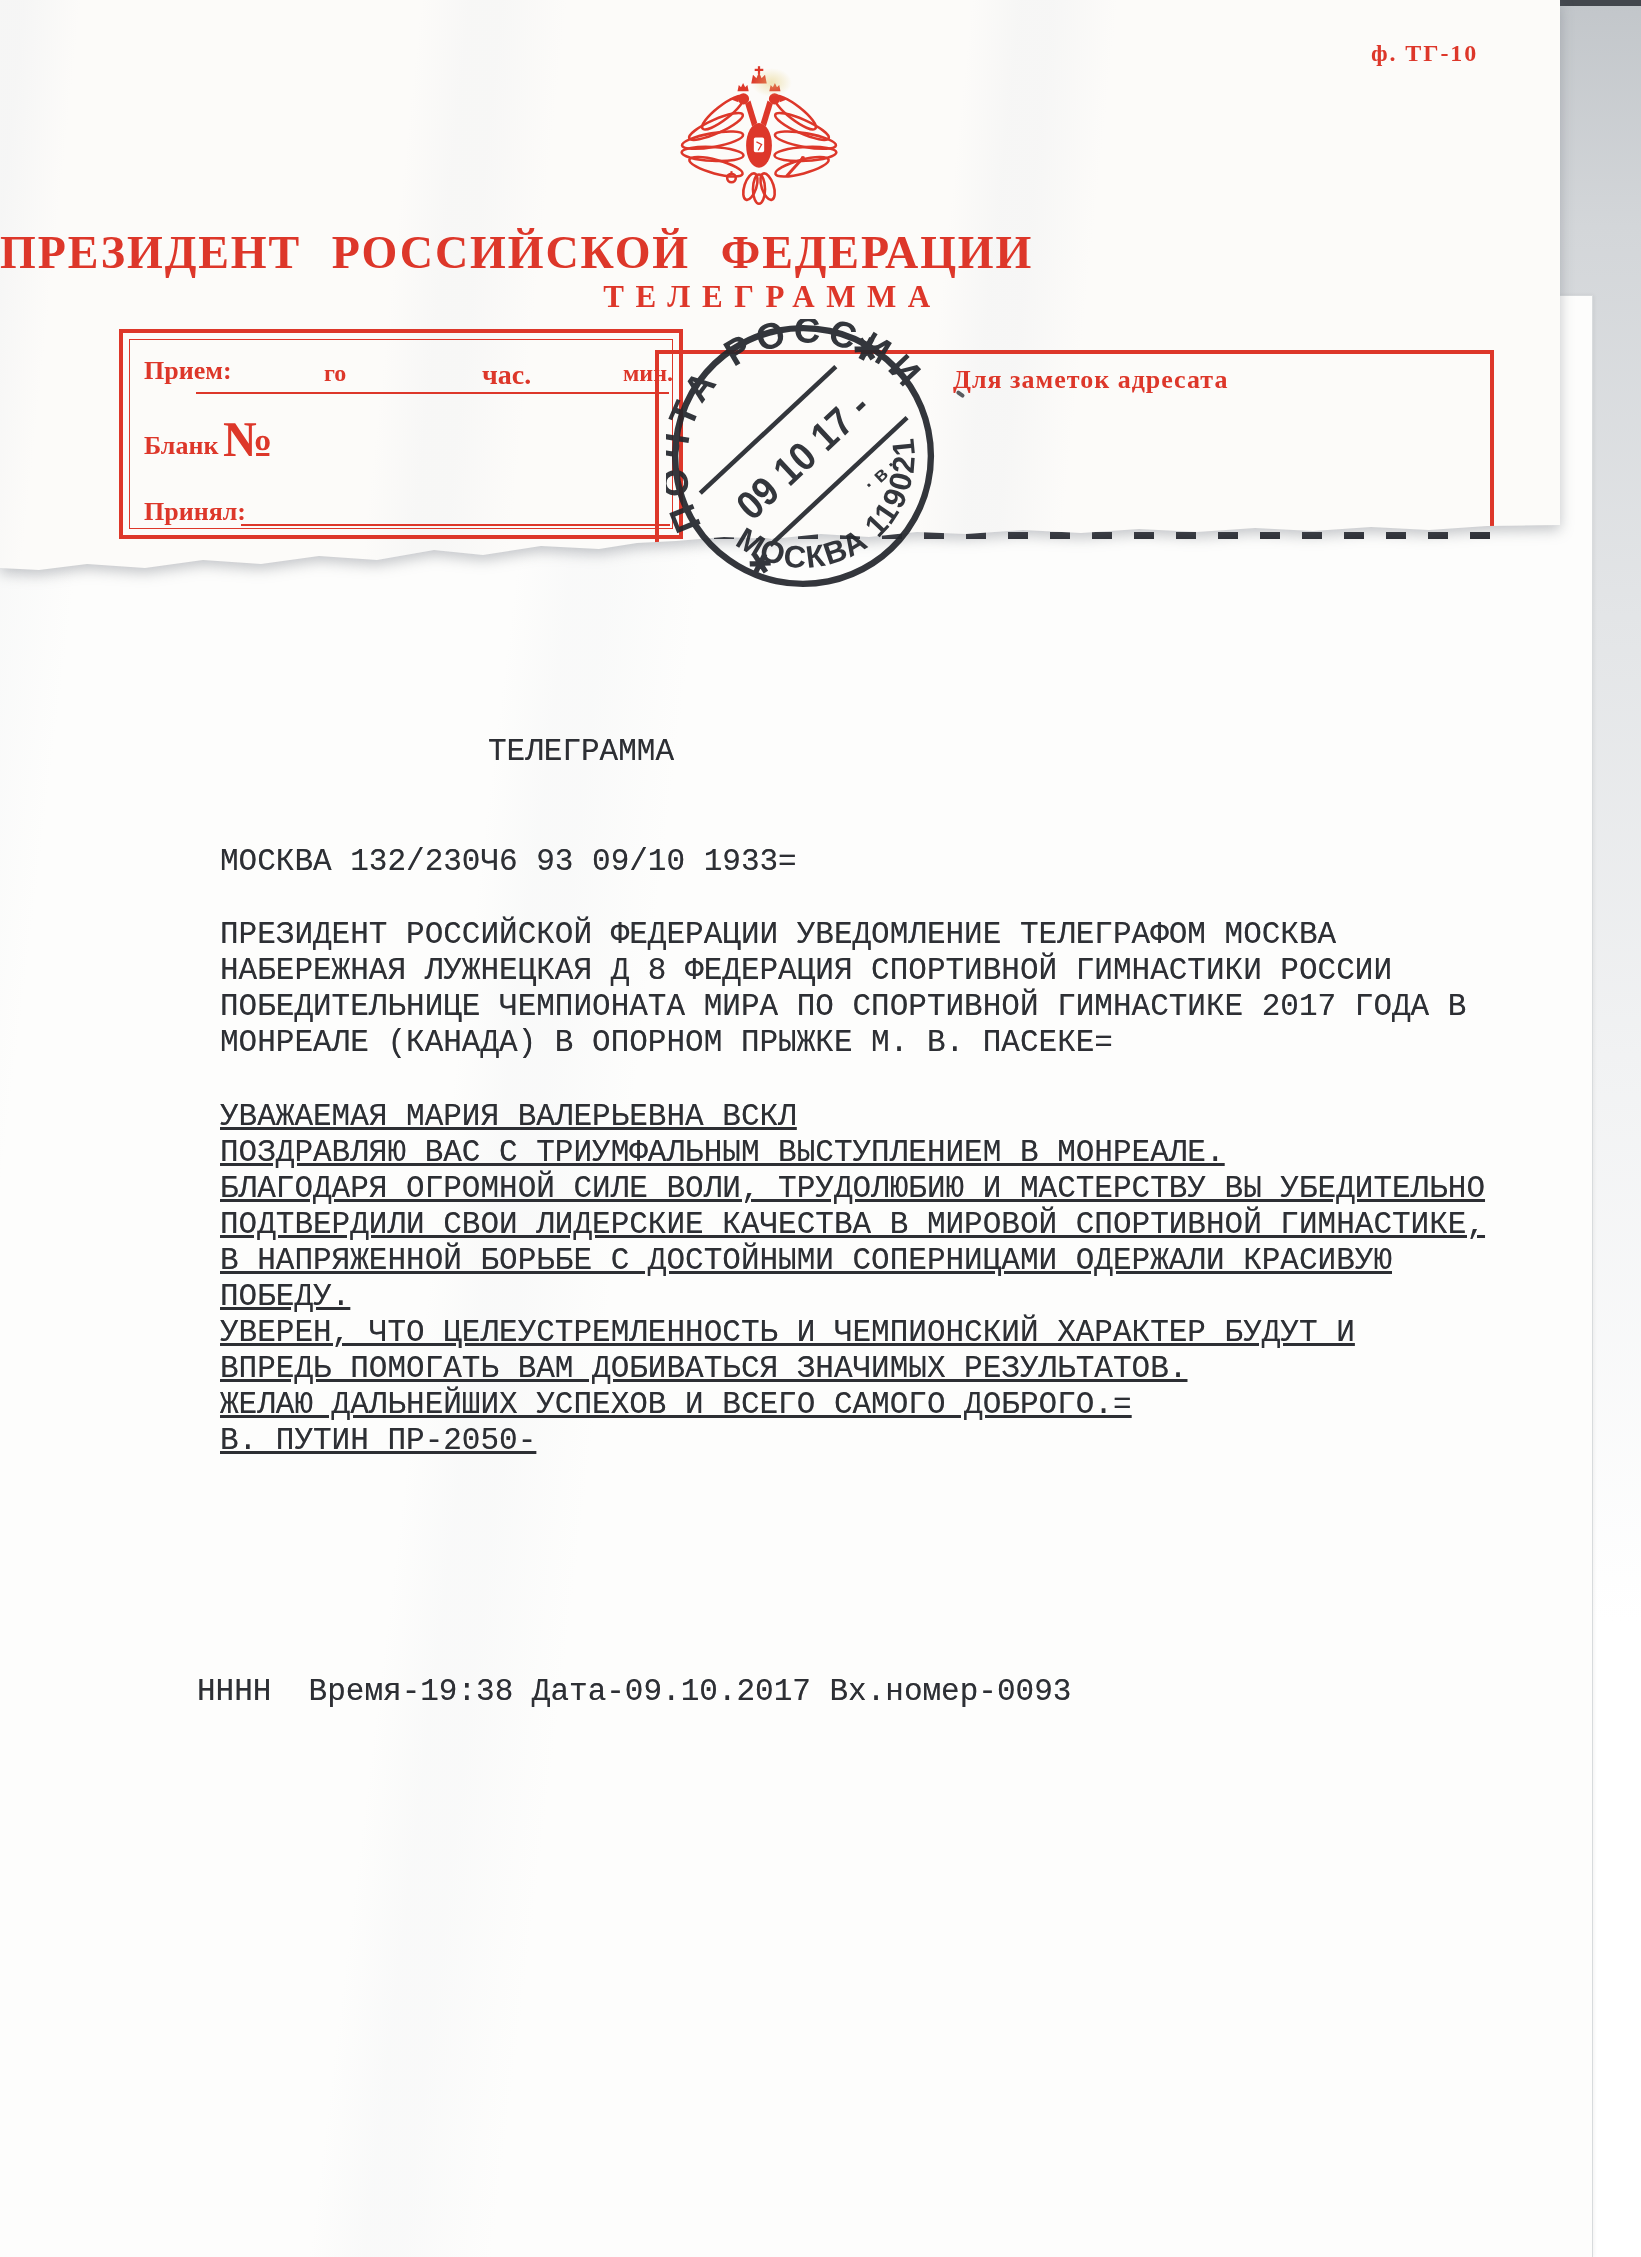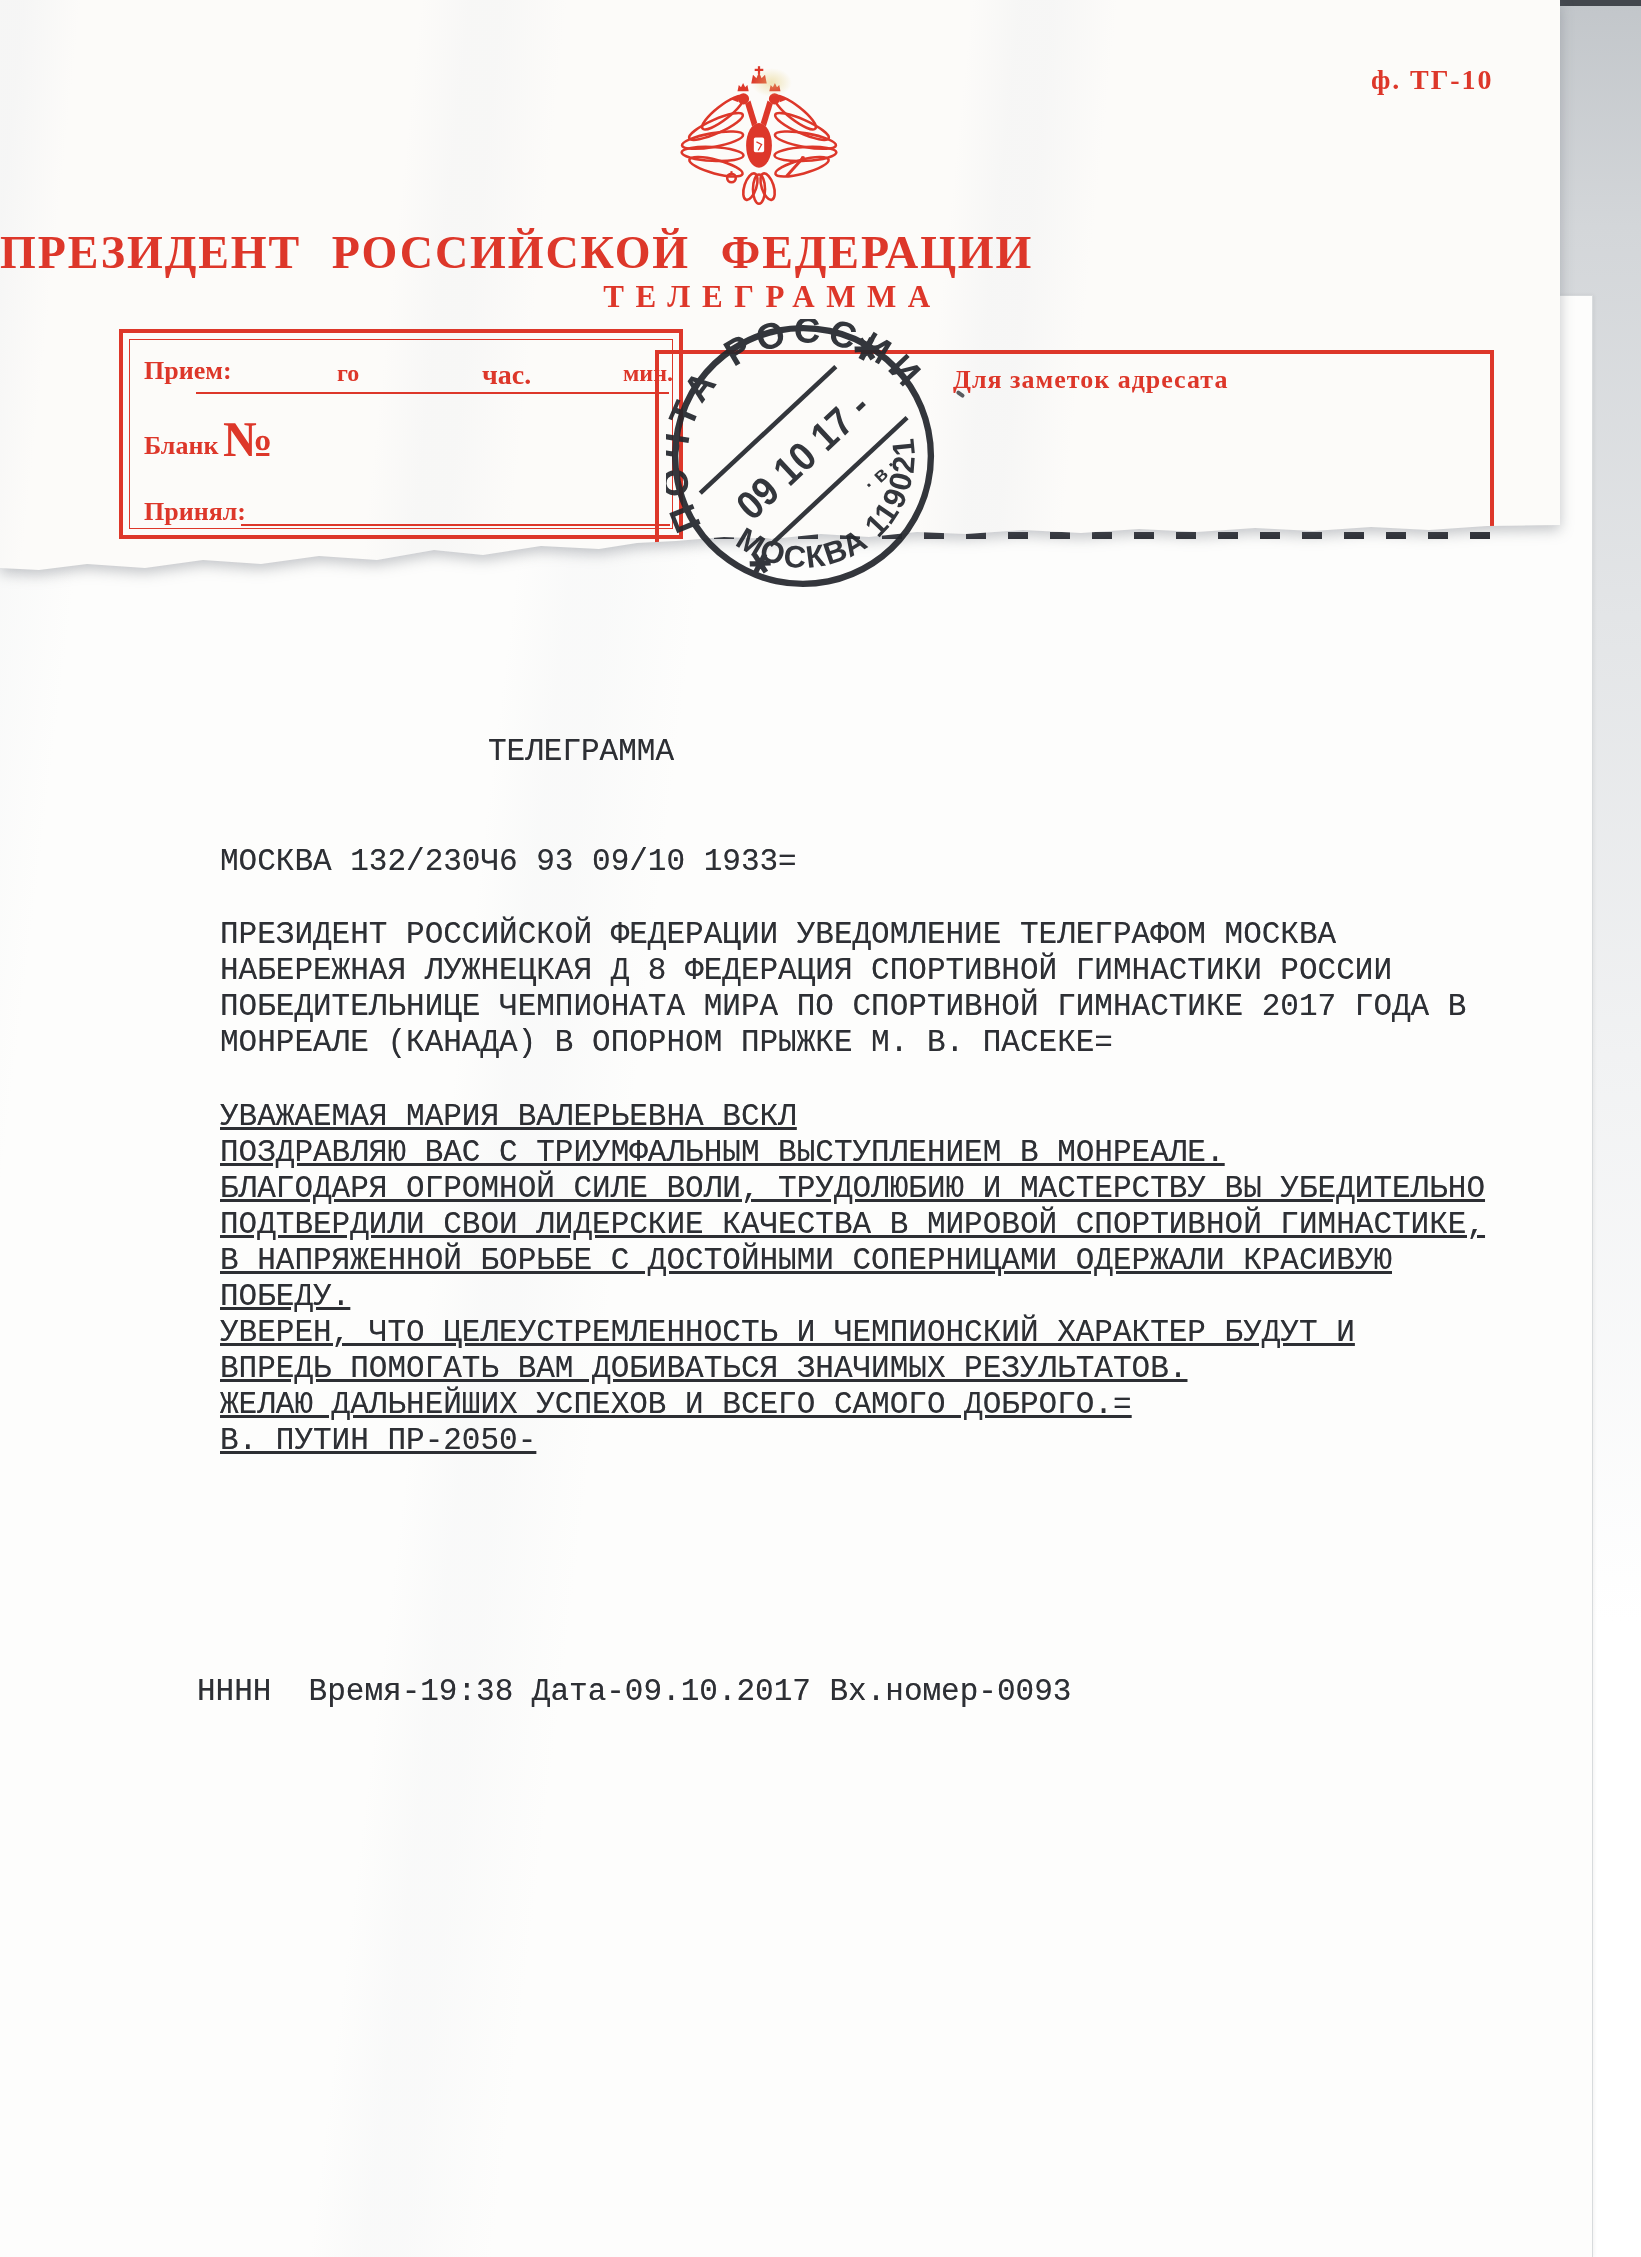--- a/index.html
+++ b/index.html
@@ -34,32 +34,32 @@
         rgba(226,229,233,.18) 29% 31%, rgba(255,255,255,0) 35% 60%,
         rgba(224,227,231,.20) 63% 65%, rgba(255,255,255,0) 69% 100%),
       #fcfbf9;
     clip-path:polygon(0px 0px,1560px 0px,1560px 525px,1487px 526px,1429px 530px,1371px 527px,
       1313px 531px,1255px 528px,1197px 532px,1139px 529px,1081px 533px,1023px 530px,966px 534px,
       917px 532px,869px 537px,821px 534px,772px 539px,724px 537px,676px 541px,637px 543px,
       599px 549px,541px 546px,483px 555px,434px 550px,377px 560px,319px 556px,261px 564px,
       203px 560px,145px 568px,87px 564px,39px 570px,0px 568px);}
 
   .red{color:#dd372a;}
-  .form-code{position:absolute;left:1371px;top:64px;font-weight:bold;font-size:28px;letter-spacing:1.9px;}
+  .form-code{position:absolute;left:1371px;top:40px;font-weight:bold;font-size:24px;letter-spacing:1.9px;}
   .org-title{position:absolute;left:0;top:226px;width:1545px;text-align:left;
     font-weight:bold;font-size:46px;letter-spacing:1.9px;word-spacing:17.4px;}
   .doc-type{position:absolute;left:0;top:279px;width:1545px;text-align:center;
     font-weight:bold;font-size:31px;letter-spacing:11.6px;}
   .eagle{position:absolute;left:673px;top:48px;width:172px;height:174px;}
 
   .left-box{position:absolute;left:91px;top:329px;width:564px;height:210px;border:4.8px solid #dd372a;margin-left:28px;}
   .left-box-inner{position:absolute;left:5.8px;top:5.8px;right:5.8px;bottom:5.8px;border:1.9px solid #dd372a;}
   .fld{position:absolute;font-weight:bold;font-size:26px;color:#dd372a;line-height:1;}
   .lbl-priem{left:21px;top:25px;}
-  .lbl-go{left:214px;top:28px;font-size:24px;}
+  .lbl-go{left:201px;top:28px;font-size:24px;}
   .lbl-chas{left:359px;top:28px;font-size:28px;}
   .lbl-min{left:500px;top:28px;font-size:24px;text-align:center;}
   .rule1{position:absolute;left:73px;top:59px;width:473px;border-top:2.9px solid #dd372a;}
   .lbl-blank{left:21px;top:100px;}
   .lbl-num{left:100px;top:81px;font-size:50px;}
   .lbl-prinyal{left:21px;top:166px;}
   .rule2{position:absolute;left:118px;top:191px;width:429px;border-top:2.9px solid #dd372a;}
 
   .right-box{position:absolute;left:655px;top:329px;width:839px;height:197px;border:4.8px solid #dd372a;margin-top:21px;}
   .notes-label{position:absolute;left:294px;top:9.7px;font-weight:bold;font-size:26px;

